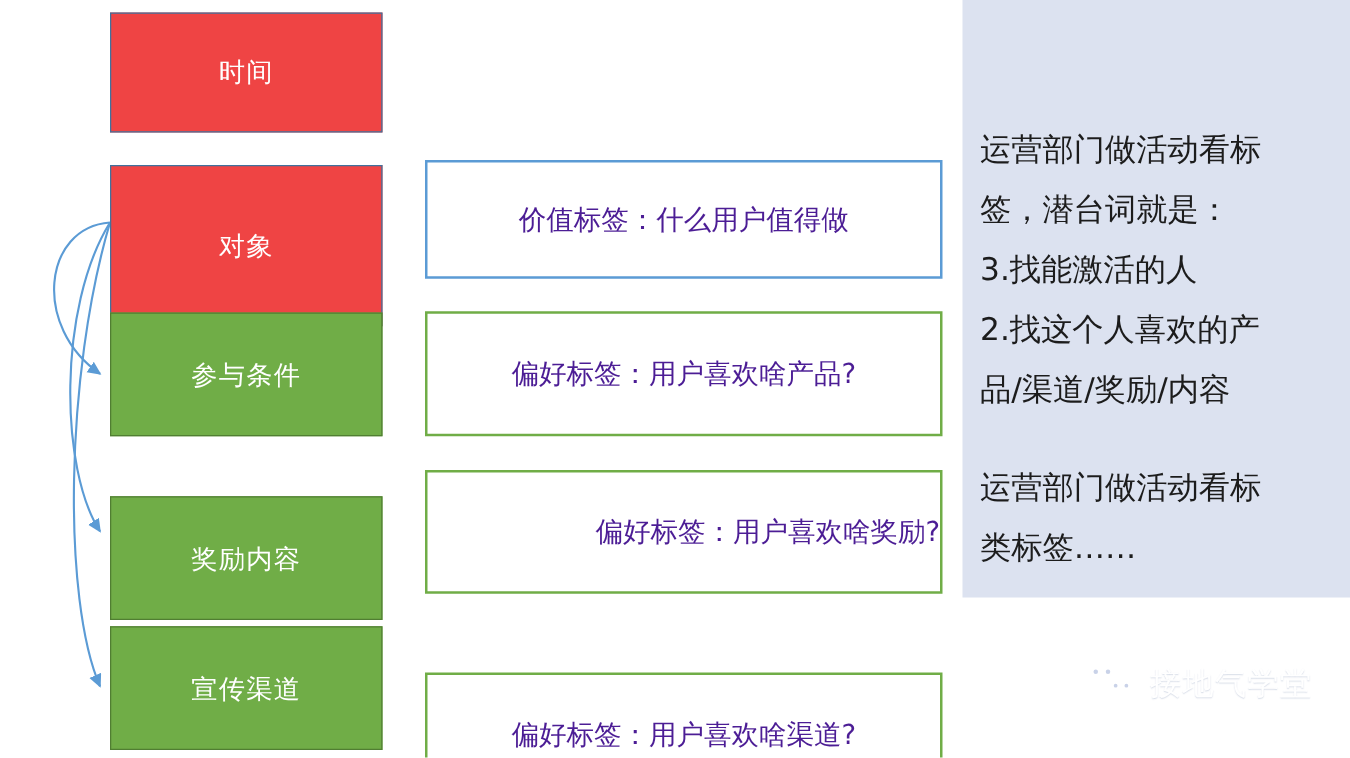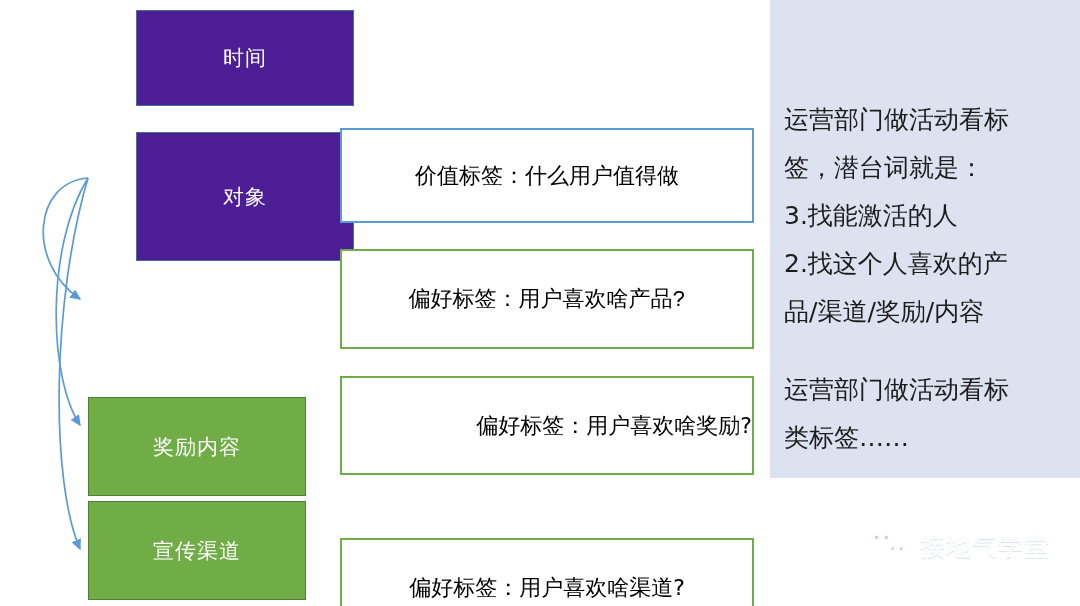--- a/index.html
+++ b/index.html
@@ -41,23 +41,22 @@
     display: flex;
     align-items: center;
     justify-content: center;
     color: #ffffff;
     font-size: 21px;
     letter-spacing: 1px;
     border-style: solid;
     border-width: 1px;
   }
   .stage-box.blue {
-    background: #4c1d95;
+    background: #ef4444;
     border-color: #41719c;
-    margin-left: 48px;
   }
   .stage-box.green {
     background: #70ad47;
     border-color: #507e32;
   }
 
   .sb0 { top: 10px;  height: 96px; }
   .sb1 { top: 132px; height: 129px; }
   .sb2 { top: 250px; height: 99px; }
   .sb3 { top: 377px; height: 99px; margin-top: 20px; }
@@ -67,30 +66,30 @@
   .detail-box {
     position: absolute;
     left: 340px;
     width: 414px;
     box-sizing: border-box;
     background: #ffffff;
     display: flex;
     align-items: center;
     justify-content: center;
     font-size: 22px;
-    color: #000000;
+    color: #4c1d95;
     border-style: solid;
     border-width: 2px;
     white-space: nowrap;
   }
   .detail-box.blue-border  { border-color: #5b9bd5; }
   .detail-box.green-border { border-color: #70ad47; }
 
   .db0 { top: 128px; height: 95px; }
-  .db1 { top: 249px; height: 100px; font-family: Liberation Mono, monospace; }
+  .db1 { top: 249px; height: 100px; }
   .db2 { top: 376px; height: 99px; justify-content: flex-end; }
   .db3 { top: 500px; height: 100px; margin-top: 38px; }
 
   
   #sidebar {
     position: absolute;
     left: 770px;
     top: 0;
     width: 310px;
     height: 478px;
@@ -140,20 +139,23 @@
       <path d="M88,178 C46,246 48,376 80,425"></path>
       <path d="M88,178 C52,300 50,480 80,549"></path>
     </g>
   </svg>
 
   <div class="stage-box blue sb0">
       <span>时间</span>
     </div>
   <div class="stage-box blue sb1">
       <span>对象</span>
+    </div>
+  <div class="stage-box green sb2">
+      <span>参与条件</span>
     </div>
   <div class="stage-box green sb3">
       <span>奖励内容</span>
     </div>
   <div class="stage-box green sb4">
       <span>宣传渠道</span>
     </div>
 
   <div class="detail-box blue-border db0">
       <span>价值标签：什么用户值得做</span>

